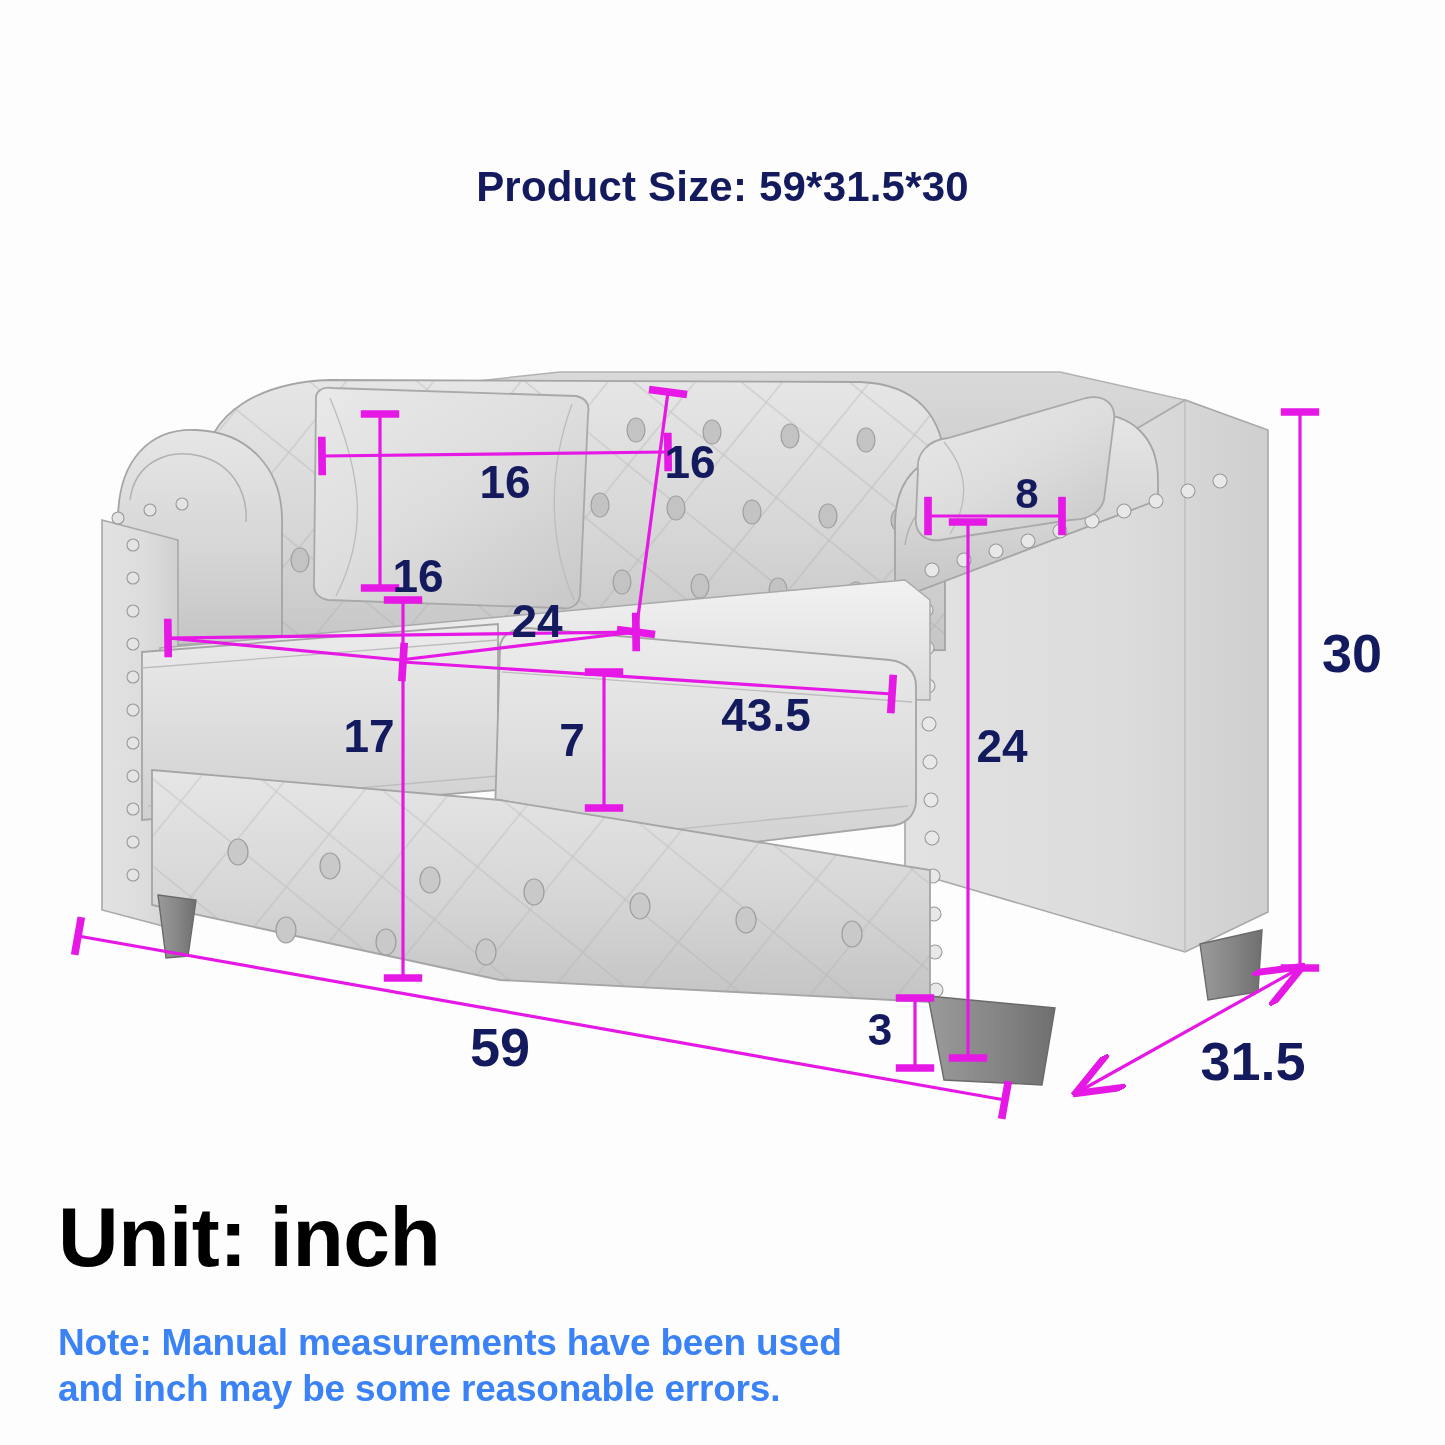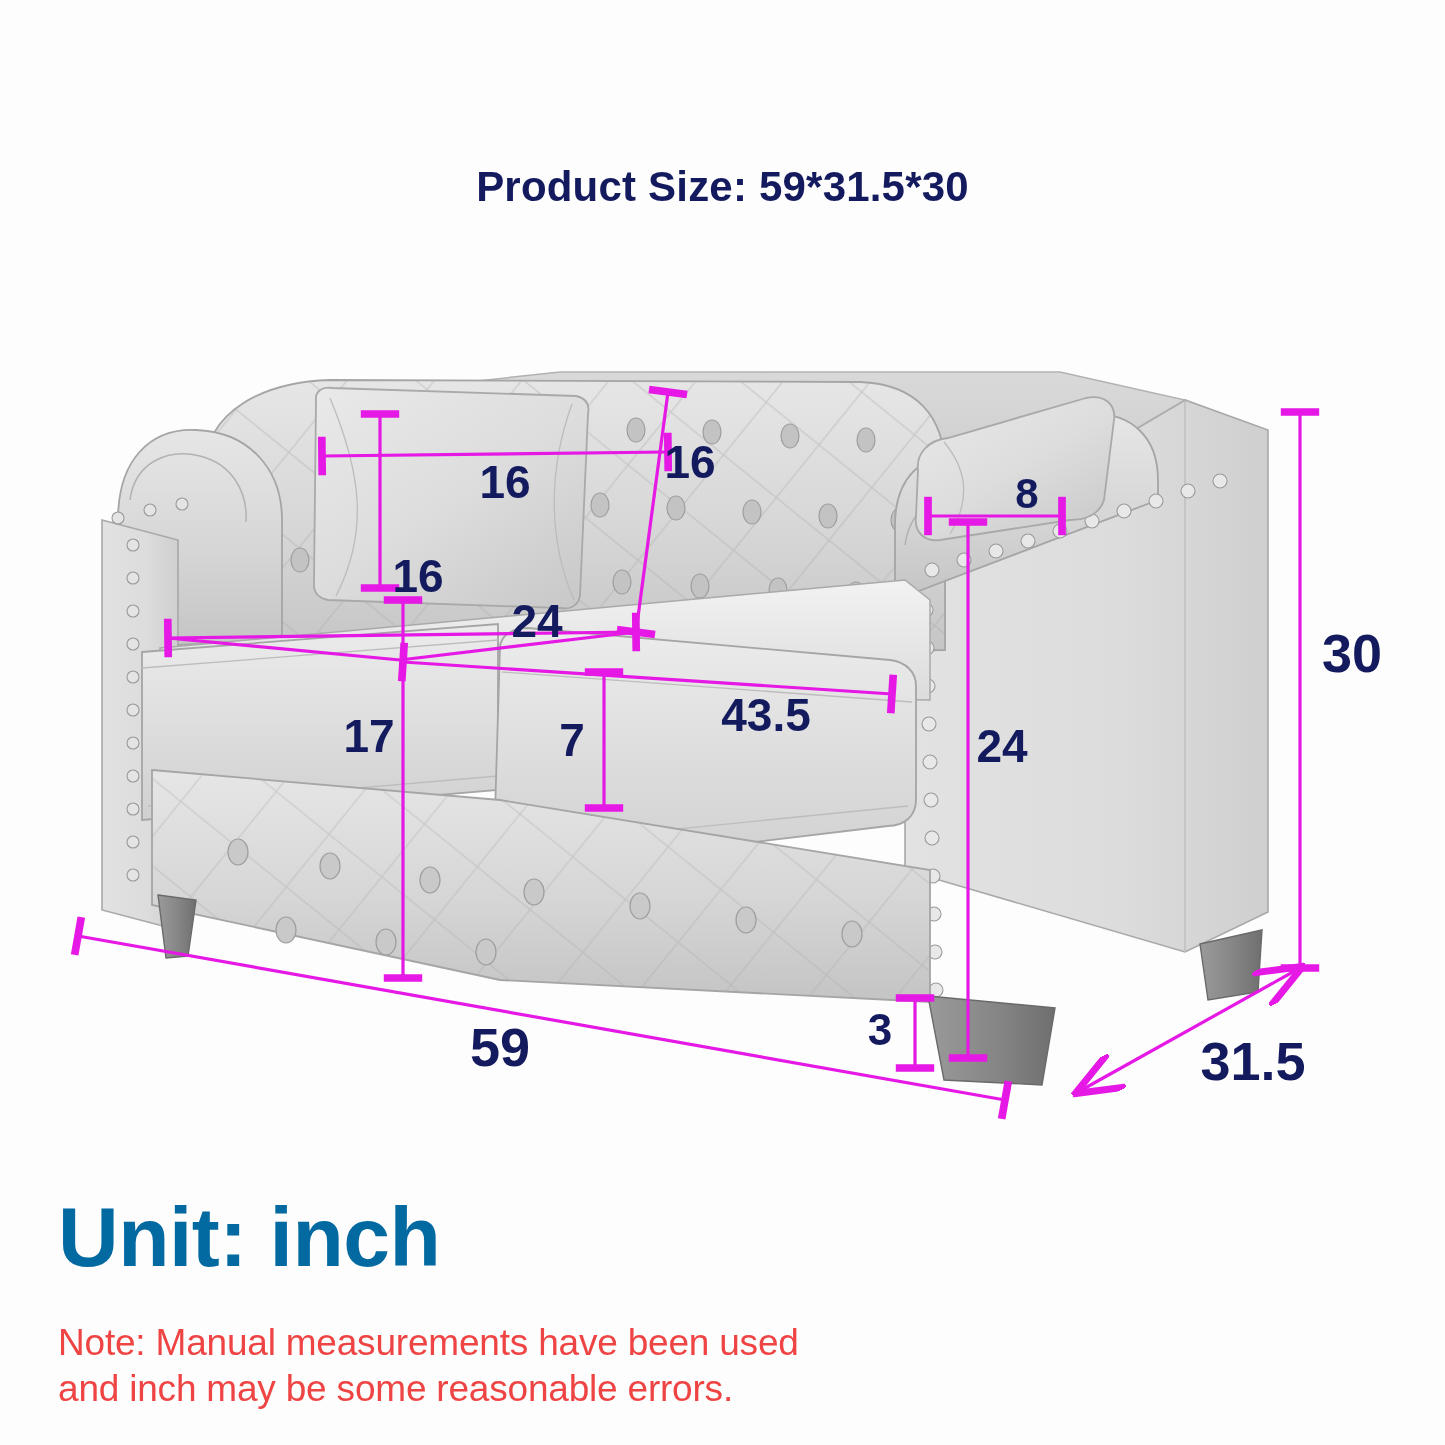--- a/index.html
+++ b/index.html
@@ -32,31 +32,31 @@
     left: 0;
     width: 1445px;
     height: 1445px;
   }
   #unit {
     position: absolute;
     left: 58px;
     top: 1195px;
     font-size: 84px;
     font-weight: bold;
-    color: #0369a1;
+    color: #000000;
     line-height: 1;
     letter-spacing: -0.5px;
   }
   #note {
     position: absolute;
     left: 58px;
     top: 1320px;
     font-size: 37px;
-    font-weight: normal;
-    color: #ef4444;
+    font-weight: bold;
+    color: #3b82f6;
     line-height: 1.25;
     letter-spacing: -0.2px;
     width: 1100px;
   }
   .dimlabel {
     font-family: "Liberation Sans", sans-serif;
     font-weight: bold;
     fill: #141a5e;
   }
 </style>

